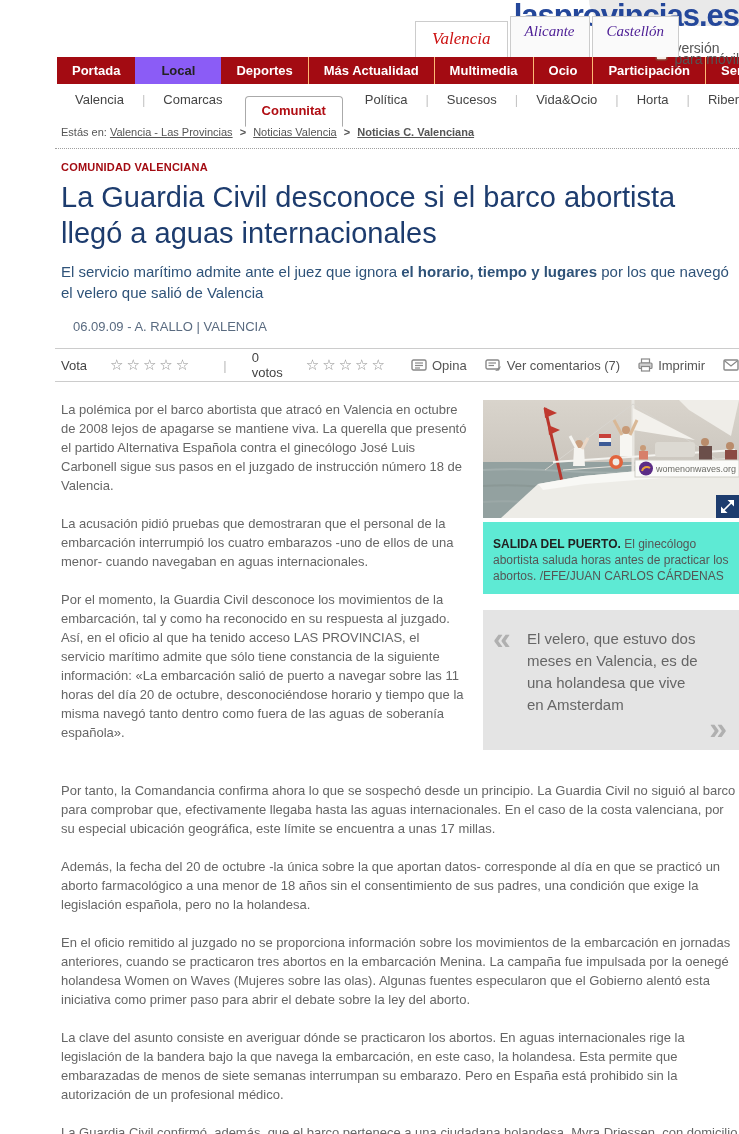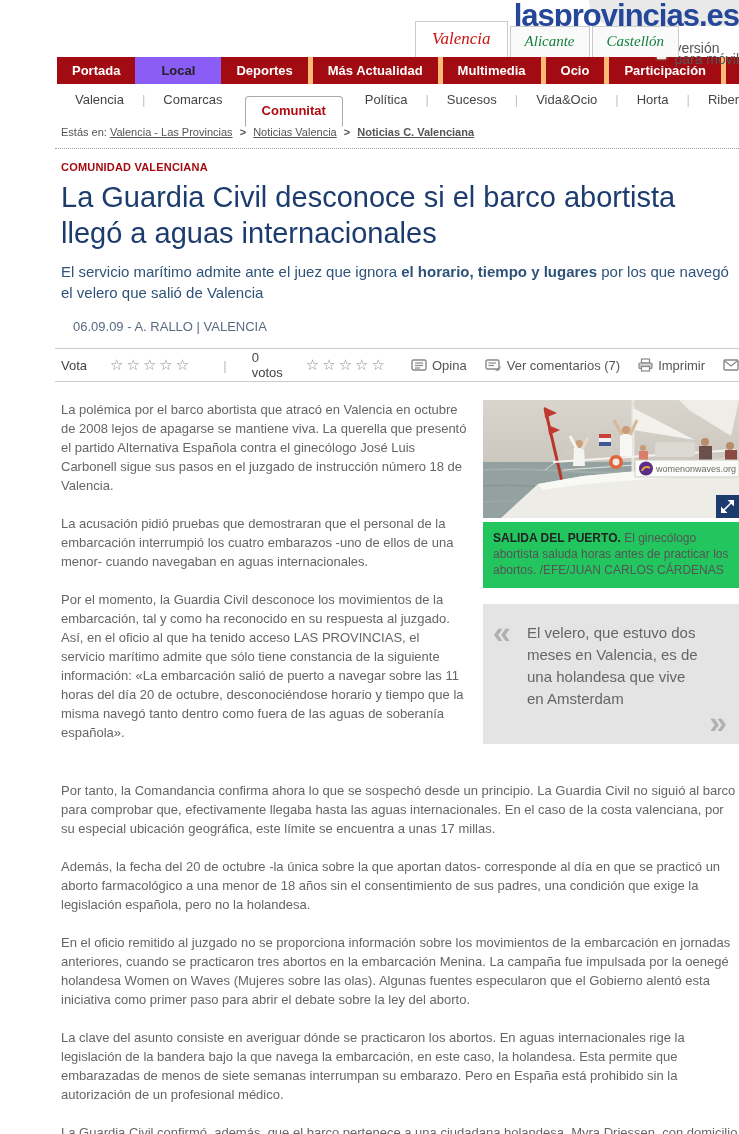--- a/index.html
+++ b/index.html
@@ -20,33 +20,33 @@
   .logo {
     font-size:31px; font-weight:bold; letter-spacing:-1px;
     color:#24479a; padding:0 0 6px 4px; line-height:1; cursor:pointer;
   }
   .vdots { border-left:2px dotted #b9b9b9; height:30px; margin:0 10px 6px 12px; }
   .mobile { display:flex; align-items:center; gap:6px; padding-bottom:8px; cursor:pointer; }
   .mobile .txt { font-size:14px; line-height:11px; color:#555; }
   .edition-tabs { position:absolute; left:360px; bottom:0; display:flex; align-items:flex-end; }
   .etab {
     font-family:"Liberation Serif","DejaVu Serif",serif; font-style:italic;
-    font-size:15px; color:#15803d; background:#fafafa;
-    border:1px solid #ccc; border-bottom:none; padding:6px 14px 7px;
+    font-size:15px; color:#4c1d95; background:#fafafa;
+    border:1px solid #ccc; border-bottom:none; padding:6px 14px 17px;
     margin-right:2px; cursor:pointer; white-space:nowrap;
   }
   .etab.active { background:#fff; color:#cc1111; font-size:17px; padding:7px 16px 8px; position:relative; z-index:2; }
 
   
   .mainnav { display:flex; background:#a30b12; height:27px; margin-left:2px; }
   .mainnav .item {
     color:#fff; font-size:13px; font-weight:bold; line-height:27px;
     padding:0 15px; cursor:pointer; white-space:nowrap;
   }
-  .mainnav .item + .item { border-left:5px solid #fdba74; }
+  .mainnav .item + .item { border-left:1px solid #fdba74; }
   .mainnav .item.active { background:#8b5cf6; color:#222; border-left:none; padding:0 26px; }
   .mainnav .item.active + .item { border-left:none; }
 
   
   .subnav { display:flex; align-items:center; height:30px; margin-left:2px; font-size:13px; color:#444; }
   .subnav .sitem { padding:0 18px; cursor:pointer; white-space:nowrap; }
   .subnav .ssep { color:#c5c5c5; }
   .subnav .sitem.active {
     color:#b00c12; font-weight:bold; border:1px solid #aaa; border-bottom:1px solid #fff;
     border-radius:4px 4px 0 0; padding:6px 16px 8px; background:#fff; margin:0 4px; position:relative; top:12px;
@@ -74,21 +74,21 @@
   .actions { margin-left:auto; display:flex; align-items:center; gap:18px; }
   .action { display:flex; align-items:center; gap:5px; cursor:pointer; color:#555; white-space:nowrap; }
   .action svg { display:block; }
 
   
   .content { display:flex; margin-top:18px; }
   .leftcol { width:406px; margin-left:6px; }
   .leftcol p, .fullwidth p { font-size:13px; line-height:19px; color:#666; margin-bottom:19px; }
   .rightcol { width:256px; margin-left:16px; }
   figure.photo { position:relative; width:256px; cursor:pointer; }
-  figcaption { background:#22c55e; padding:8px 10px 10px; font-size:12px; line-height:16px; color:#555; }
+  figcaption { background:#5eead4; padding:14px 10px 10px; font-size:12px; line-height:16px; color:#555; }
   figcaption b { color:#222; }
   .quotebox {
     margin-top:16px; background:#e4e4e4; position:relative;
     padding:18px 34px 34px 44px; font-size:15px; line-height:22px; color:#666;
   }
   .qopen, .qclose { position:absolute; font-size:32px; color:#b0b0b0; font-weight:bold; line-height:1; }
   .qopen { left:10px; top:12px; }
   .qclose { right:12px; bottom:6px; }
 
   .fullwidth { margin:20px 0 0 6px; width:678px; }

